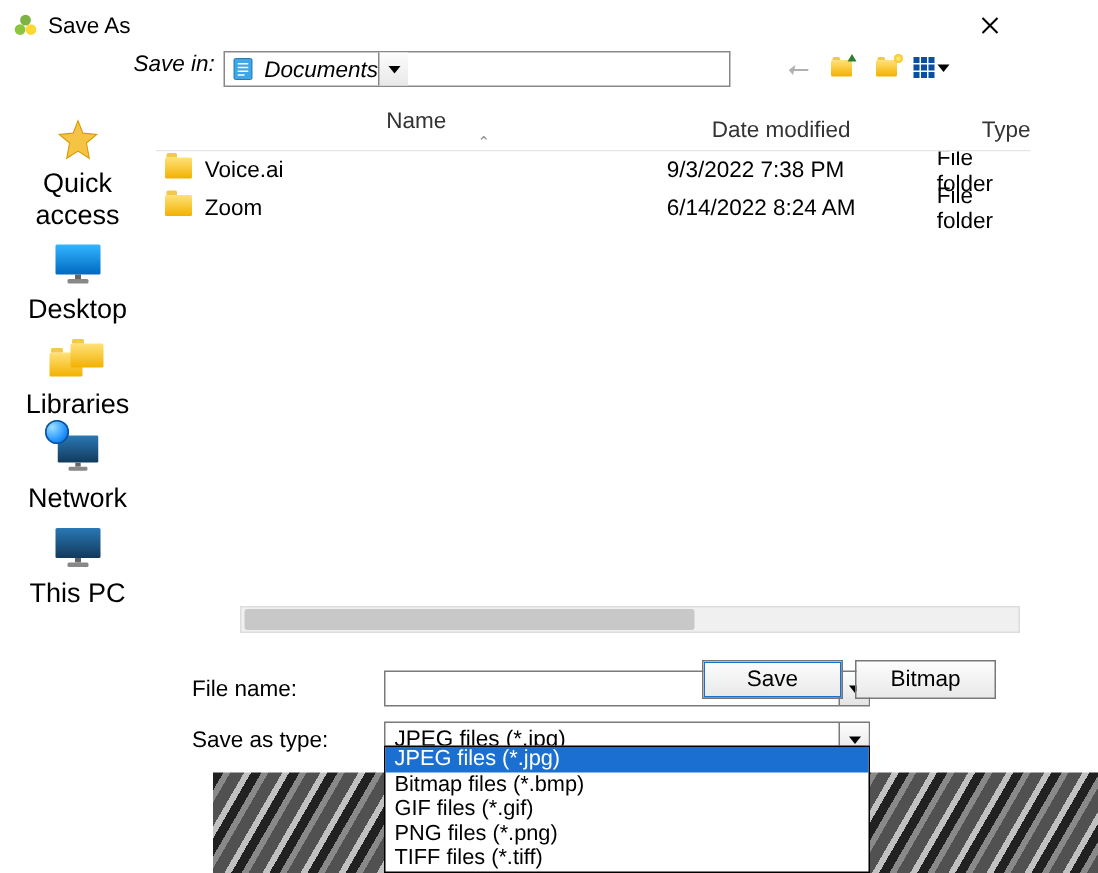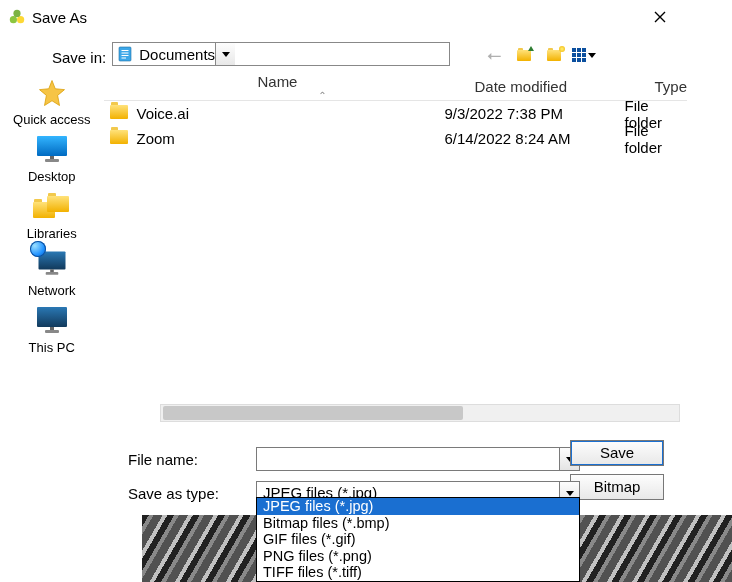--- a/index.html
+++ b/index.html
@@ -5,34 +5,34 @@
   * { box-sizing: border-box; margin: 0; padding: 0; font-family: "Segoe UI", Tahoma, sans-serif; }
   html, body { width: 732px; height: 582px; overflow: hidden; background: #fff; font-size: 15px; color: #000; }
   .dialog { position: relative; width: 688px; height: 515px; background: #fff; }
   
   .titlebar { display: flex; align-items: center; height: 34px; padding: 0 8px; }
   .app-icon { width: 18px; height: 18px; margin-right: 6px; }
   .title-text { font-size: 15px; }
   .close-btn { margin-left: auto; width: 40px; height: 28px; display:flex; align-items:center; justify-content:center; cursor:pointer; }
   .close-btn svg { stroke:#000; stroke-width:1.4; }
   
-  .toolbar { display:flex; align-items:flex-end; height:32px; padding-left:52px; }
+  .toolbar { display:flex; align-items:flex-start; height:32px; padding-left:89px;font-style:italic; }
   .savein-label { font-size:15px; margin-right:6px; }
   .savein-combo { display:flex; align-items:center; width:338px; height:24px; border:1px solid #888; background:#fff; position:relative; }
   .savein-combo .drop { width:20px; height:100%; border-left:1px solid #888; display:flex; align-items:center; justify-content:center; background:linear-gradient(#fdfdfd,#e8e8e8); }
   .savein-combo .doc-icon { width:16px; height:16px; margin:0 6px 0 4px; }
   .savein-combo .loc-text { font-size:15px; }
   .toolbar-spacer { width:32px; }
   .tool-btn { width:24px; height:22px; display:flex; align-items:center; justify-content:center; margin-right:6px; cursor:default; }
   .views-btn { display:flex; align-items:center; }
   
   .body { display:flex; height:330px; margin-top:6px; }
   .sidebar { width:132px; display:flex; flex-direction:column; align-items:center; padding-top:4px; gap:6px; }
   .side-item { display:flex; flex-direction:column; align-items:center; width:100%; cursor:default; }
-  .side-item .lbl { font-size:13px; margin-top:2px; text-align:center; }
+  .side-item .lbl { font-size:18px; margin-top:2px; text-align:center; }
   .side-icon { width:40px; height:34px; display:flex; align-items:center; justify-content:center; }
   
   .star { width:30px; height:30px; }
   .monitor { width:38px; height:28px; position:relative; }
   .monitor .screen { position:absolute; left:4px; top:0; width:30px; height:20px; border-radius:1px; }
   .monitor.blue .screen { background:linear-gradient(180deg,#33b5ff,#006ac1); }
   .monitor.dark .screen { background:linear-gradient(180deg,#2a78b4,#123a5c); }
   .monitor .stand { position:absolute; left:17px; top:20px; width:4px; height:3px; background:#666; }
   .monitor .base { position:absolute; left:12px; top:23px; width:14px; height:3px; background:#888; border-radius:1px; }
   .folders { position:relative; width:38px; height:30px; }
@@ -61,21 +61,21 @@
   .hscroll .thumb { position:absolute; left:2px; top:1px; width:300px; height:14px; background:#c8c8c8; border-radius:2px; }
   
   .form { padding:20px 12px 0 128px; }
   .form-row { display:flex; align-items:center; height:34px; }
   .form-row label { width:128px; font-size:15px; }
   .combo { width:324px; height:24px; border:1px solid #7a7a7a; background:#fff; display:flex; align-items:center; position:relative; }
   .combo .txt { flex:1; padding:0 6px; font-size:15px; border:none; outline:none; background:transparent; }
   .combo .drop { width:20px; height:100%; border-left:1px solid #7a7a7a; display:flex; align-items:center; justify-content:center; background:linear-gradient(#fdfdfd,#e4e4e4); }
   .btn { width:94px; height:26px; border:1px solid #777; background:linear-gradient(#fdfdfd,#e8e8e8); font-size:15px; text-align:center; line-height:24px; cursor:default; }
   .btn.focus { box-shadow:0 0 0 1px #1a6fd1 inset; }
-  .right-btns { position:absolute; right:12px; display:flex; flex-direction:column; gap:8px; }
+  .right-btns { position:absolute; right:12px; display:flex; flex-direction:row; gap:8px; }
   
   .dropdown-list { position:absolute; left:256px; top:497px; width:324px; border:1px solid #000; background:#fff; z-index:50; }
   .dropdown-list .opt { padding:0 6px; height:16.6px; font-size:14.5px; line-height:16.6px; }
   .dropdown-list .opt.sel { background:#1a6fd1; color:#fff; }
   
   .bg-strip { position:absolute; left:142px; top:515px; right:0; height:67px; background:
       repeating-linear-gradient(120deg,#2a2a2a 0 6px,#888 6px 10px,#555 10px 18px,#bbb 18px 22px);
       filter:grayscale(1) contrast(1.1);
   }
   .caret-down { width:0; height:0; border-left:4px solid transparent; border-right:4px solid transparent; border-top:5px solid #000; }

